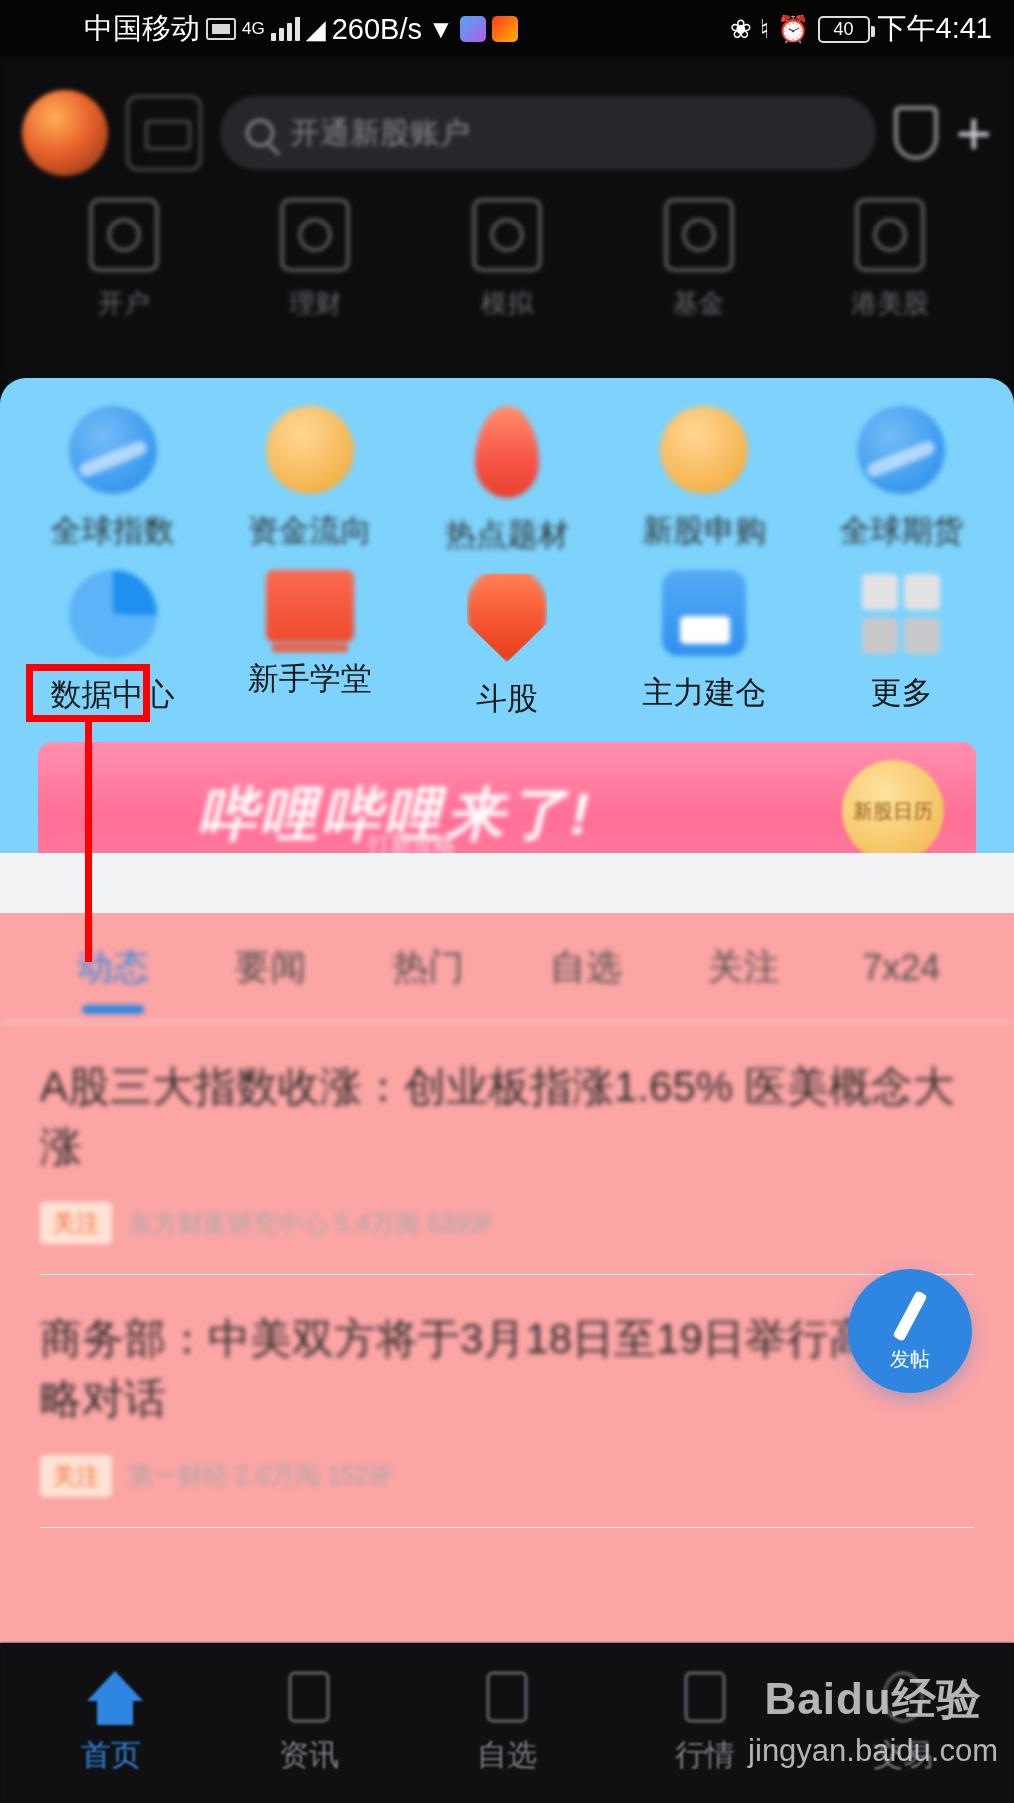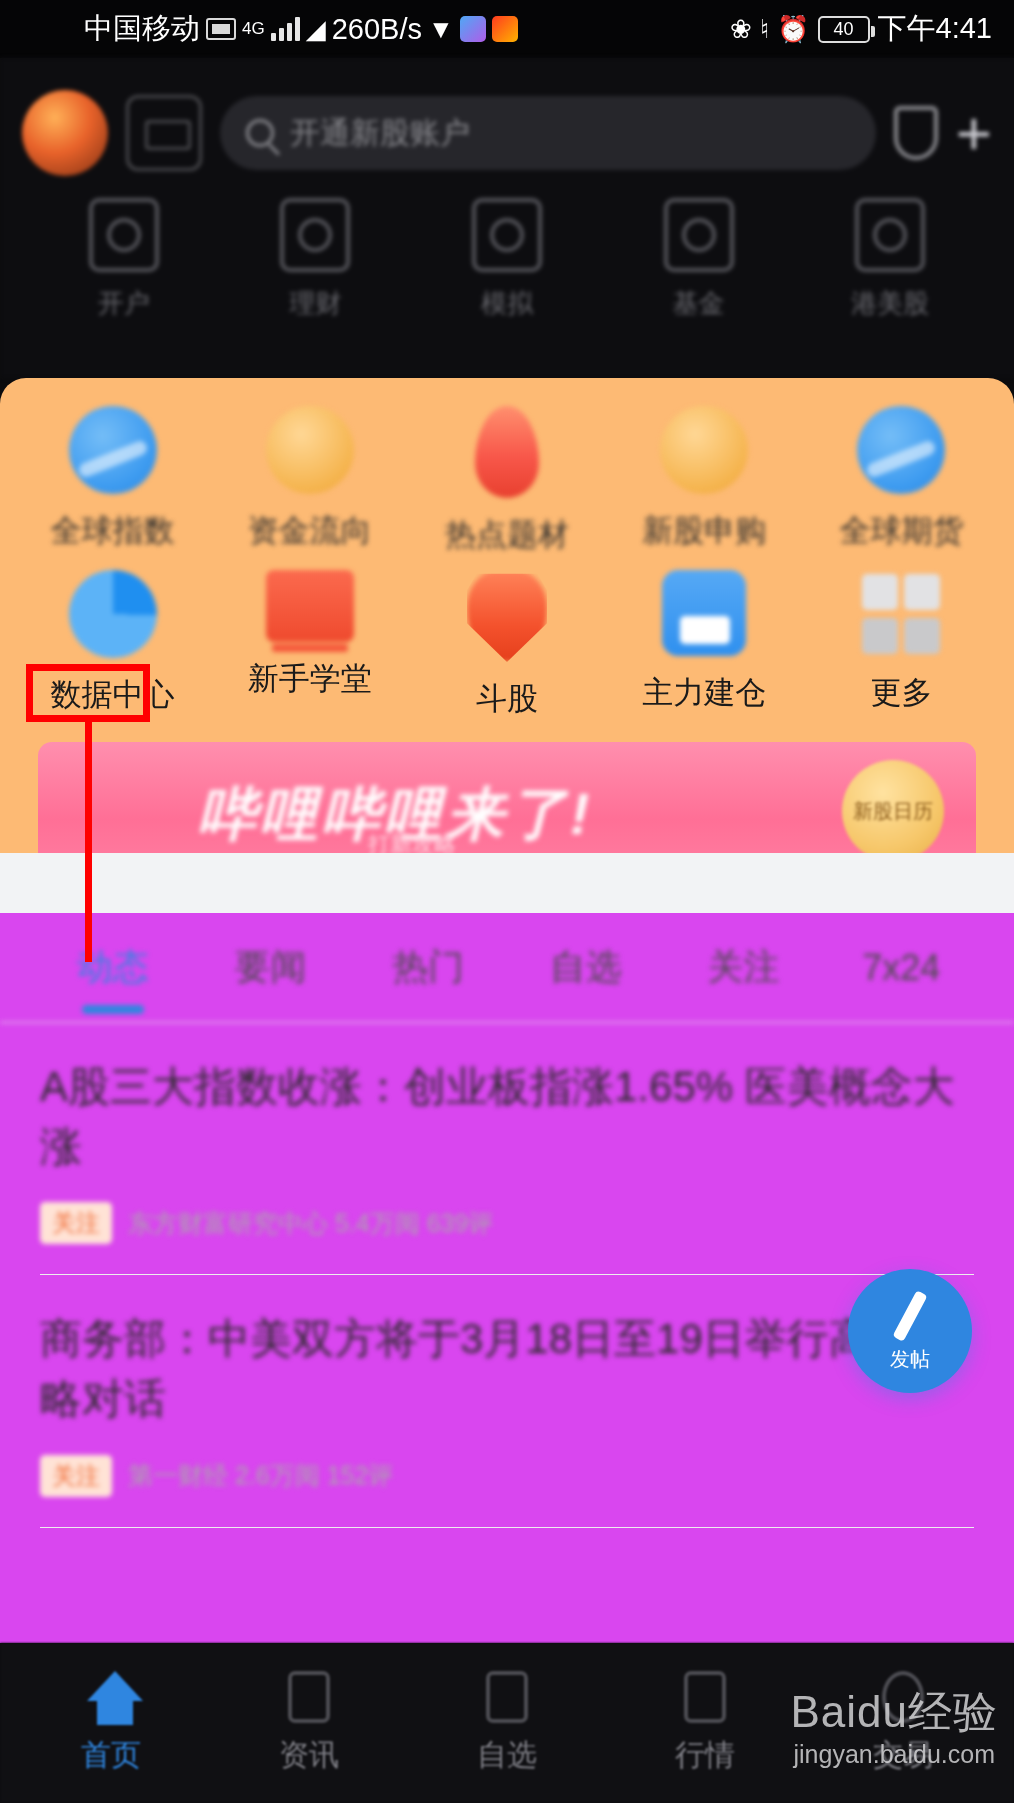--- a/index.html
+++ b/index.html
@@ -65,21 +65,21 @@
   .qn { width:150px; text-align:center; }
   .qn-ic { width:70px;height:74px;margin:0 auto 14px;border:4px solid #55555b;border-radius:10px;position:relative; }
   .qn-ic::after{content:"";position:absolute;left:50%;top:50%;transform:translate(-50%,-50%);
                 width:26px;height:26px;border:4px solid #55555b;border-radius:50%;}
   .qn-ic.r::after{border-radius:50%;}
   .qn-lab { color:#6a6a70; font-size:26px; }
 
   
   .panel {
     position:absolute; top:378px; left:0; width:100%; height:609px;
-    background:#fdba74; border-radius:26px 26px 0 0;
+    background:#7dd3fc; border-radius:26px 26px 0 0;
     overflow:hidden;
   }
   
   .panel .blurlayer { filter:blur(2.6px); }
   .grid-row { display:flex; padding:0 14px; }
   .cell { flex:1 1 0; text-align:center; }
   .cell-ic { width:88px; height:88px; margin:0 auto 16px; border-radius:50%; position:relative; }
   .cell-lab { font-size:31px; color:#2c2c2c; white-space:nowrap; }
   .row1 { padding-top:28px; }
   .row2 { padding-top:14px; }
@@ -117,21 +117,21 @@
                 font-weight:bold; font-style:italic; letter-spacing:4px;
                 text-shadow:0 2px 0 rgba(255,120,160,.8); filter:blur(2.4px); }
   .banner-sub { position:absolute; left:330px; bottom:22px; font-size:22px; color:#ffd9e4; filter:blur(2.2px);}
   .banner-badge { position:absolute; right:32px; top:18px; width:102px;height:102px;border-radius:50%;
                   background:radial-gradient(circle at 40% 32%,#ffe2a0 0%,#f6c76a 60%,#e8ae45 100%);
                   display:flex;align-items:center;justify-content:center;
                   font-size:20px;color:#8a5a1a;text-align:center;line-height:1.1;filter:blur(1.6px);}
 
   
   .contentarea { position:absolute; top:853px; left:0; width:100%; bottom:160px;
-                 background:#d946ef; }
+                 background:#fca5a5; }
   .gapstrip { height:60px; background:#f2f3f5; }
   .tabs { display:flex; align-items:center; height:110px; padding:0 34px;
           border-bottom:1px solid #ececec; filter:blur(2.4px); }
   .tab { flex:1 1 0; text-align:center; font-size:36px; color:#4a4a4a; position:relative; }
   .tab.active { color:#2f86e0; }
   .tab.active::after{content:"";position:absolute;left:50%;transform:translateX(-50%);
                      bottom:-22px;width:62px;height:9px;border-radius:5px;background:#2f86e0;}
 
   .news { padding:0 40px; }
   .news-item { padding:34px 0 30px; border-bottom:1px solid #eeeeee; }
@@ -155,22 +155,22 @@
   .bn-ic { width:48px;height:54px;margin:0 auto 10px; }
   .bn-lab { font-size:30px; color:#7e7e85; }
   .bn.active .bn-lab { color:#2f86e0; }
   .home-ic { width:0;height:0;border-left:28px solid transparent;border-right:28px solid transparent;
              border-bottom:30px solid #2f86e0; margin:0 auto; position:relative; }
   .home-ic::after{content:"";position:absolute;left:-18px;top:30px;width:36px;height:24px;background:#2f86e0;}
   .box-ic { width:42px;height:52px;border:4px solid #4c4c52;border-radius:7px;margin:0 auto; }
 
   .watermark { position:absolute; right:16px; bottom:34px; text-align:center;
                color:#d8d8da; opacity:.82; }
-  .wm-top { font-size:44px; font-weight:normal; letter-spacing:1px; line-height:1;margin-top:31px; }
-  .wm-bot { font-size:25px; margin-top:6px; }
+  .wm-top { font-size:44px; font-weight:bold; letter-spacing:1px; line-height:1;margin-top:31px; }
+  .wm-bot { font-size:31px; margin-top:12px; }
 
   
   .anno-box { position:absolute; left:26px; top:664px; width:124px; height:58px;
               border:7px solid #ff0000; background:transparent; pointer-events:none; }
   .anno-line { position:absolute; left:85px; top:722px; width:7px; height:240px;
                background:#ff0000; }
 </style>
 </head>
 <body>
 

